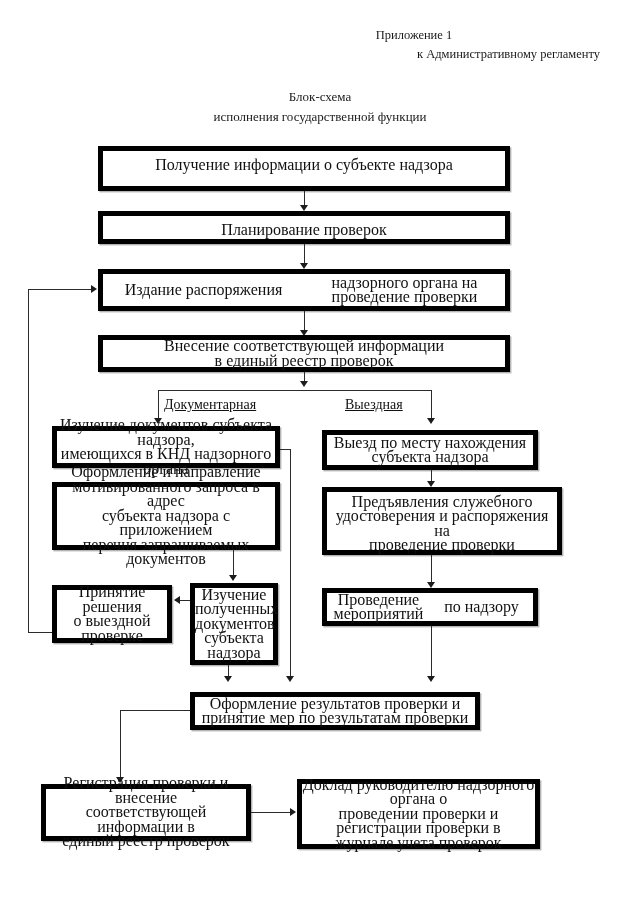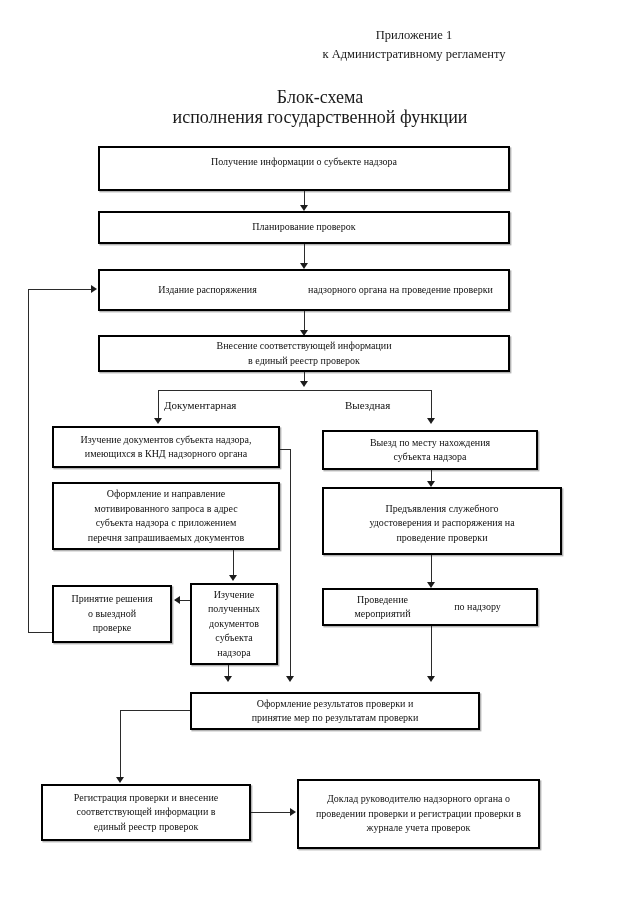--- a/index.html
+++ b/index.html
@@ -22,47 +22,48 @@
     position: absolute;
     font-size: 12.5px;
     line-height: 17px;
     white-space: nowrap;
     color: #1a1a1a;
   }
   .title-line {
     position: absolute;
     width: 640px;
     text-align: center;
-    font-size: 18px;
+    font-size: 13px;
     line-height: 18px;
     color: #1a1a1a;
   }
   .box {
     position: absolute;
     box-sizing: border-box;
-    border: 2px solid #000000;
+    border: 5px solid #000000;
     background: #ffffff;
     display: flex;
     align-items: center;
     justify-content: center;
     text-align: center;
-    font-size: 10px;
+    font-size: 16px;
     line-height: 14.5px;
     color: #111111;
-    padding: 2px 11px;
+    padding: 2px 0;
     box-shadow: 1.4px 1.4px 0 #b4b4b4;
   }
   .box .txt { display: block; width: 100%; }
   .box.top-align { align-items: flex-start; padding-top: 7px; }
   .lbl {
     position: absolute;
-    font-size: 11px;
+    font-size: 14px;
     line-height: 14px;
     white-space: nowrap;
     color: #111111;
+    text-decoration: underline;
   }
   
   .vline {
     position: absolute;
     width: 0;
     border-left: 1px solid #2b2b2b;
   }
   .hline {
     position: absolute;
     height: 0;
@@ -89,21 +90,21 @@
     border-bottom: 4px solid transparent;
     border-right: 6px solid #1c1c1c;
   }
 </style>
 </head>
 <body>
 
 <div id="page">
 
   <div class="hdr" style="left:228px; top:27px; width:372px; text-align:center;">Приложение 1</div>
-  <div class="hdr" style="left:228px; top:46px; width:372px; text-align:center;">к Административному регламенту</div>
+  <div class="hdr" style="left:228px; top:46px; width:372px; text-align:right;">к Административному регламенту</div>
 
   <div class="title-line" style="top:88px;">Блок-схема</div>
   <div class="title-line" style="top:108px;">исполнения государственной функции</div>
 
   <div class="box top-align" style="left:98px; top:146px; width:412px; height:45px;">
     <span class="txt">Получение информации о субъекте надзора</span>
   </div>
 
   <div class="vline" style="left:304px; top:191px; height:15px;"></div>
   <div class="arrow-d" style="left:300px; top:205px;"></div>

